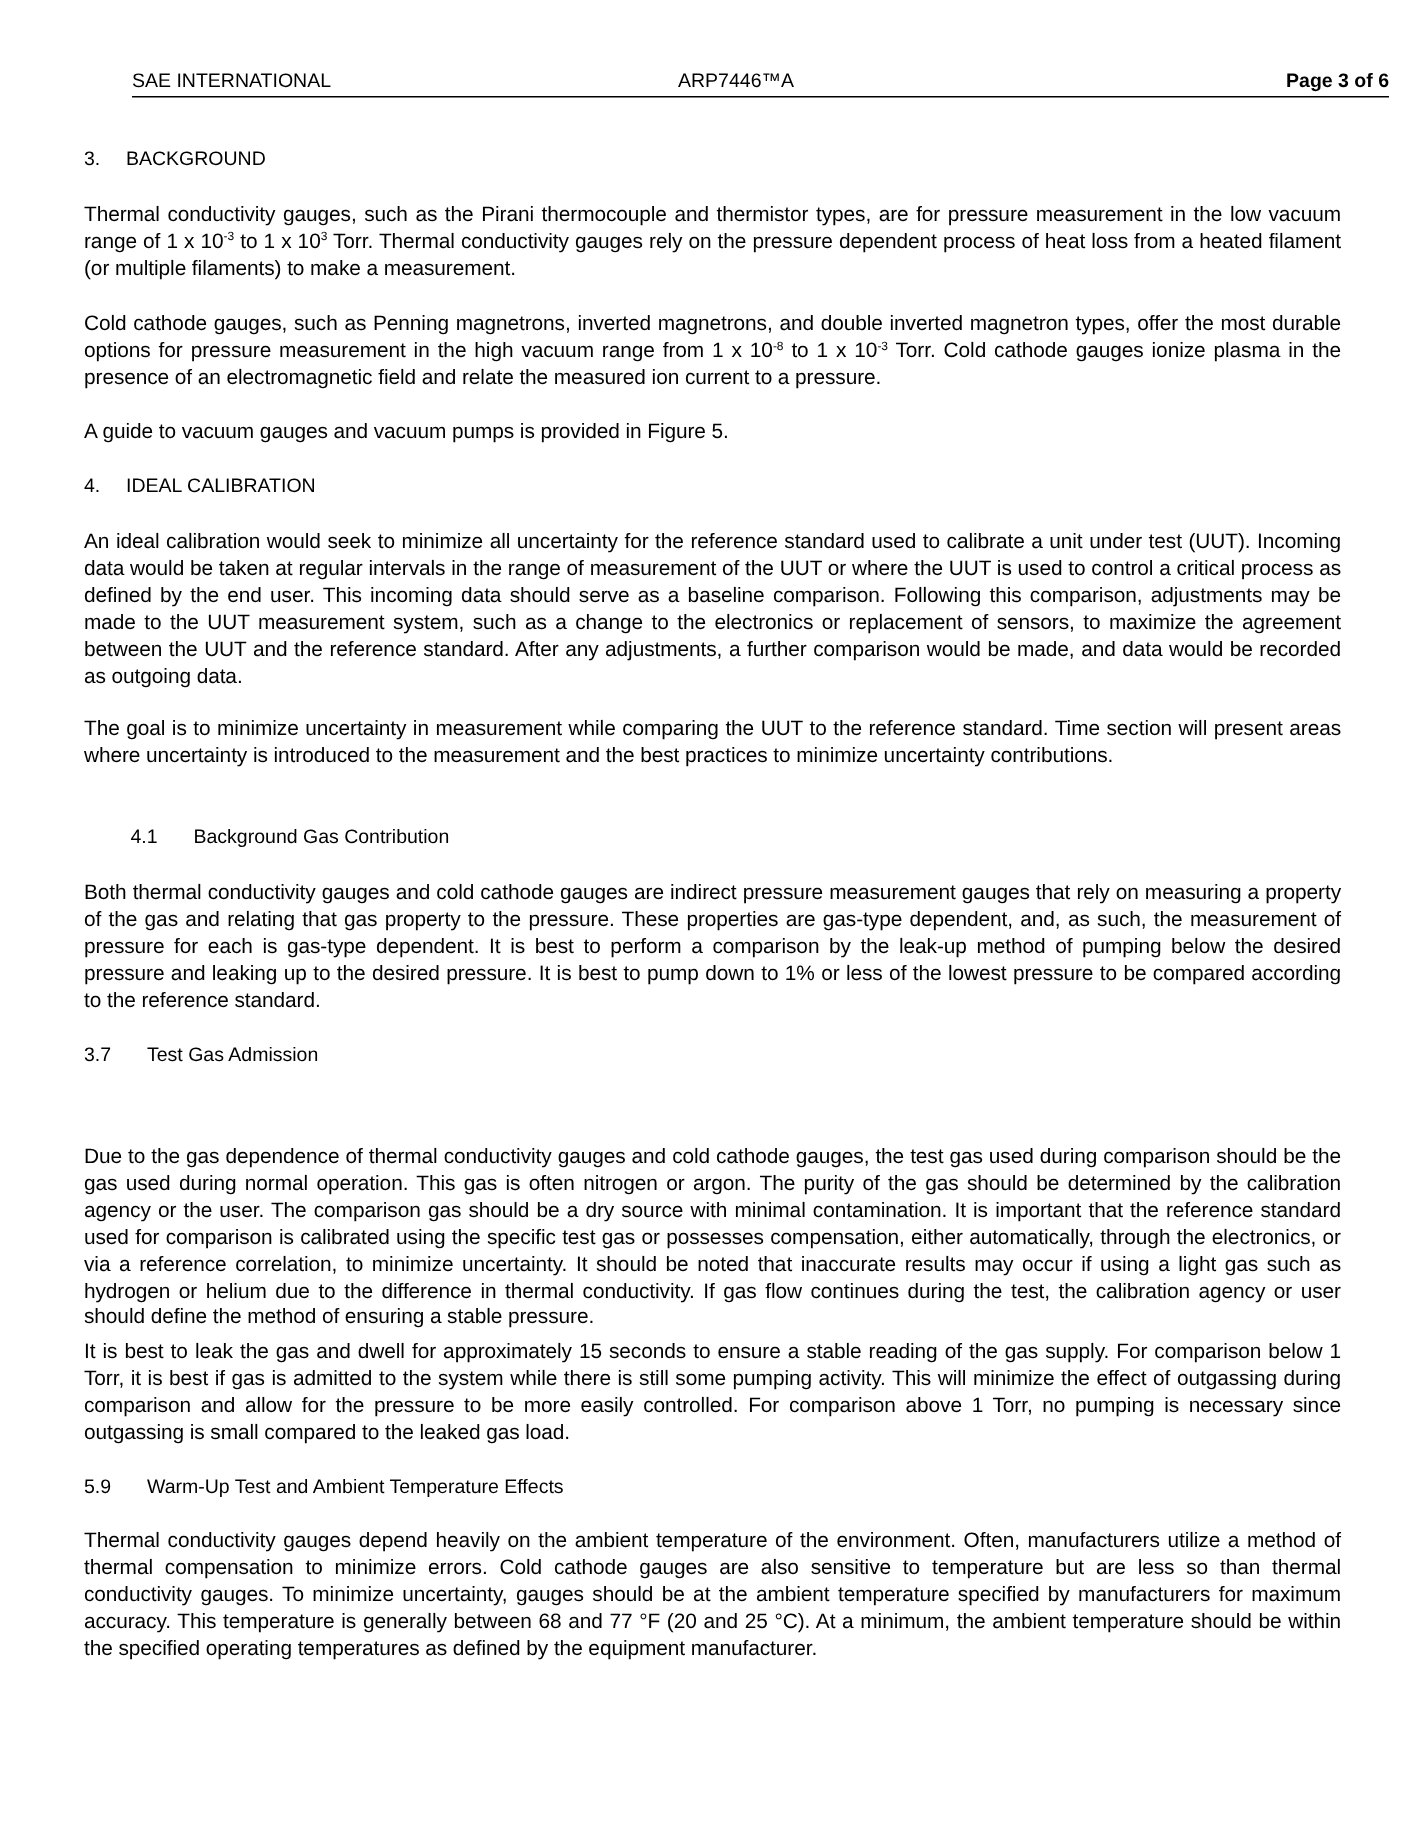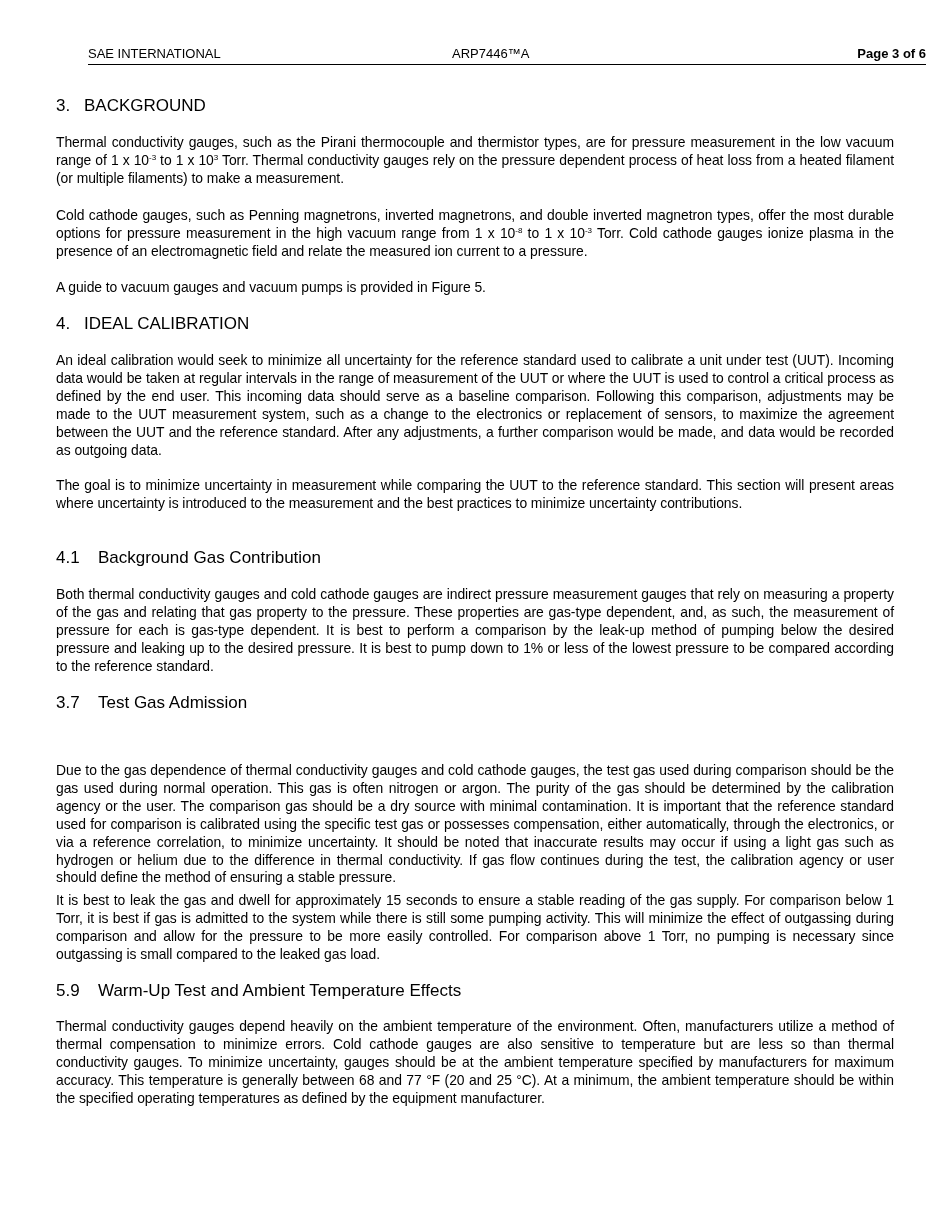--- a/index.html
+++ b/index.html
@@ -9,21 +9,21 @@
   }
   .page { position: absolute; left: 56px; top: 0; width: 838px; }
   .header {
     position: absolute; top: 44px; left: 0; width: 838px; height: 20px;
     border-bottom: 1px solid #000; font-size: 13px; line-height: 20px; margin-left: 32px;
   }
   .header .left { position: absolute; left: 0; top: 0; }
   .header .center { position: absolute; left: 364px; top: 0; }
   .header .right { position: absolute; right: 0; top: 0; font-weight: bold; }
   .block { position: absolute; left: 0; width: 838px; line-height: 18px; }
-  .h { font-size: 17px; }
+  .h { font-size: 13px; }
   .h .num { display: inline-block; width: 28px; }
   .h .num2 { display: inline-block; width: 42px; }
   p.para { margin: 0; text-align: justify; text-align-last: left; font-size: 13.9px; line-height: 17.9px; letter-spacing: -0.05px; }
   sup { font-size: 8px; line-height: 0; vertical-align: 5px; }
 </style>
 </head>
 <body>
 
 <div class="page">
 
@@ -51,24 +51,24 @@
 
   <div class="block h" style="top:315px;">
     <span class="num">4.</span><span>IDEAL CALIBRATION</span>
   </div>
 
   <div class="block" style="top:352px;">
     <p class="para">An ideal calibration would seek to minimize all uncertainty for the reference standard used to calibrate a unit under test (UUT). Incoming data would be taken at regular intervals in the range of measurement of the UUT or where the UUT is used to control a critical process as defined by the end user. This incoming data should serve as a baseline comparison. Following this comparison, adjustments may be made to the UUT measurement system, such as a change to the electronics or replacement of sensors, to maximize the agreement between the UUT and the reference standard. After any adjustments, a further comparison would be made, and data would be recorded as outgoing data.</p>
   </div>
 
   <div class="block" style="top:477px;">
-    <p class="para">The goal is to minimize uncertainty in measurement while comparing the UUT to the reference standard. This section will present areas where uncertainty is introduced to the measurement and the best practices to minimize uncertainty contributions.</p>
+    <p class="para">The goal is to minimize uncertainty in measurement while comparing the UUT to the reference standard. Time section will present areas where uncertainty is introduced to the measurement and the best practices to minimize uncertainty contributions.</p>
   </div>
 
-  <div class="block h" style="top:549px;">
+  <div class="block h" style="top:549px;margin-left:31px;">
     <span class="num2">4.1</span><span>Background Gas Contribution</span>
   </div>
 
   <div class="block" style="top:586px;">
     <p class="para">Both thermal conductivity gauges and cold cathode gauges are indirect pressure measurement gauges that rely on measuring a property of the gas and relating that gas property to the pressure. These properties are gas-type dependent, and, as such, the measurement of pressure for each is gas-type dependent. It is best to perform a comparison by the leak-up method of pumping below the desired pressure and leaking up to the desired pressure. It is best to pump down to 1% or less of the lowest pressure to be compared according to the reference standard.</p>
   </div>
 
   <div class="block h" style="top:694px;">
     <span class="num2">3.7</span><span>Test Gas Admission</span>
   </div>

